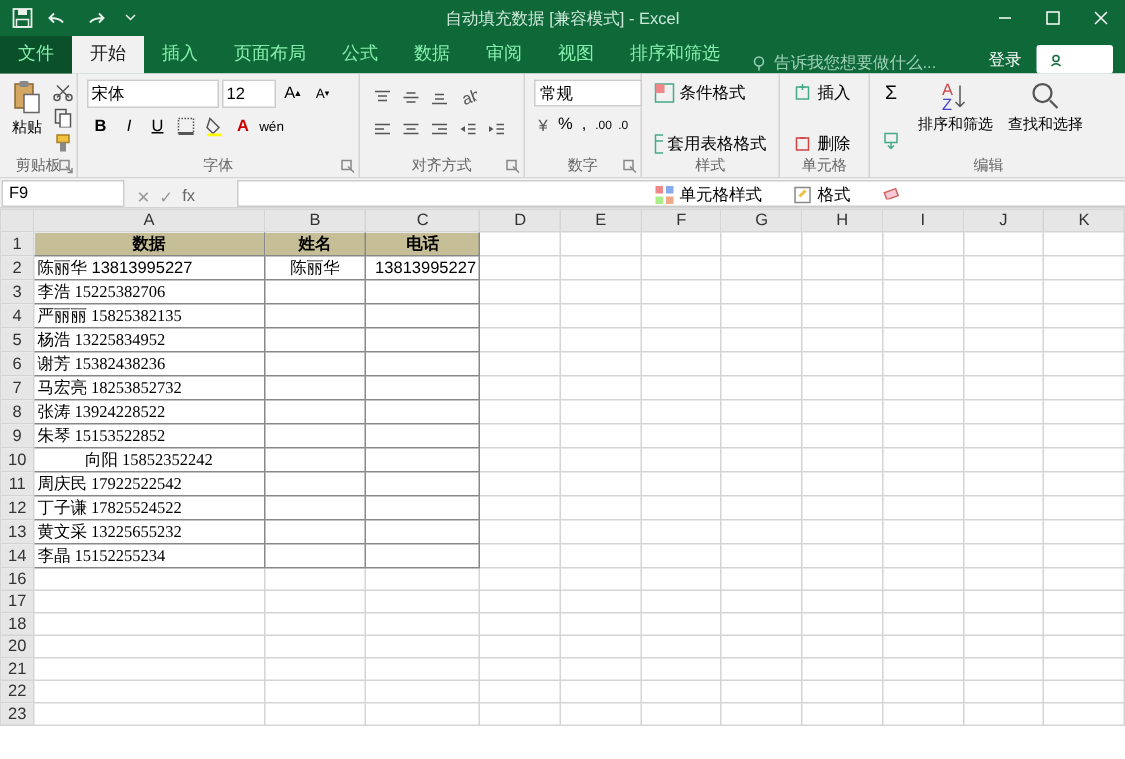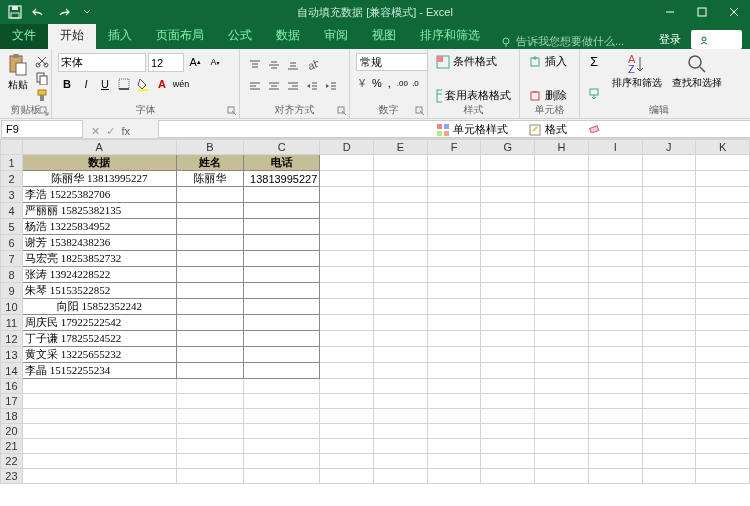--- a/index.html
+++ b/index.html
@@ -448,21 +448,21 @@
           <td class="col-o"></td>
           <td class="col-o"></td>
           <td class="col-o"></td>
           <td class="col-o"></td>
           <td class="col-o"></td>
           <td class="col-o"></td>
           <td class="col-o"></td>
         </tr>
         <tr>
           <th class="row-head">2</th>
-          <td class="col-A data-cell" style="text-align:center;font-family:Liberation Serif, serif">陈丽华    13813995227</td>
+          <td class="col-A data-cell" style="text-align:left;font-family:Liberation Sans, sans-serif">陈丽华    13813995227</td>
           <td class="col-B data-cell" style="text-align:center">陈丽华</td>
           <td class="col-C data-cell" style="text-align:right">13813995227</td>
           <td class="col-o"></td>
           <td class="col-o"></td>
           <td class="col-o"></td>
           <td class="col-o"></td>
           <td class="col-o"></td>
           <td class="col-o"></td>
           <td class="col-o"></td>
           <td class="col-o"></td>

